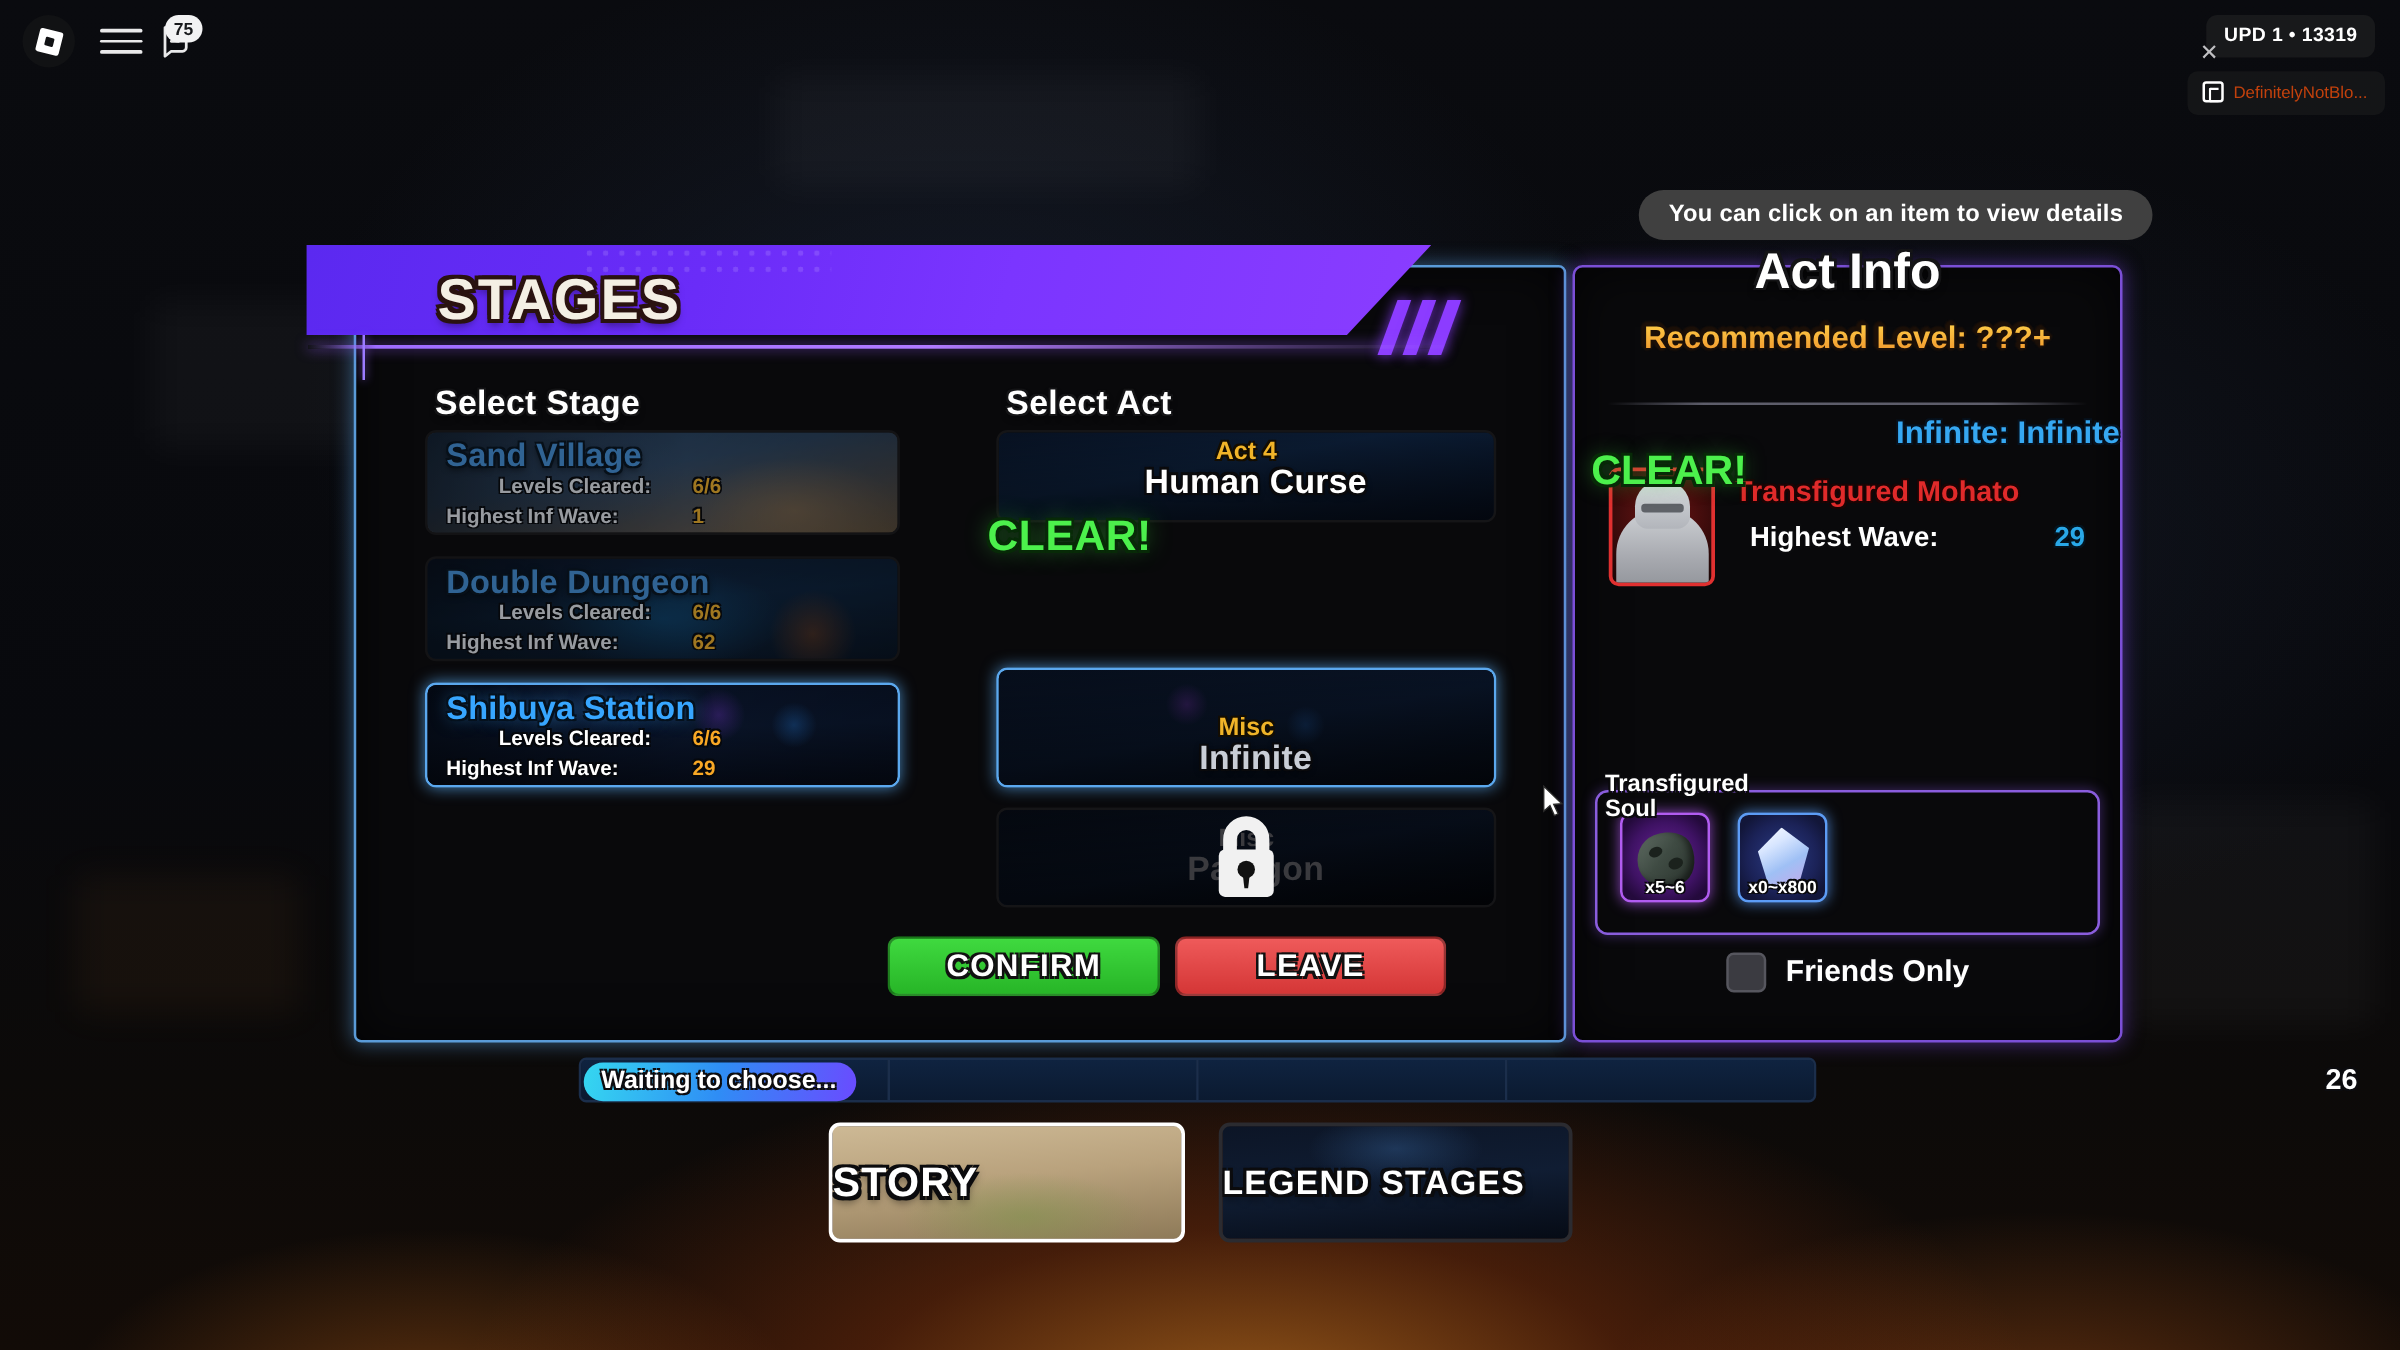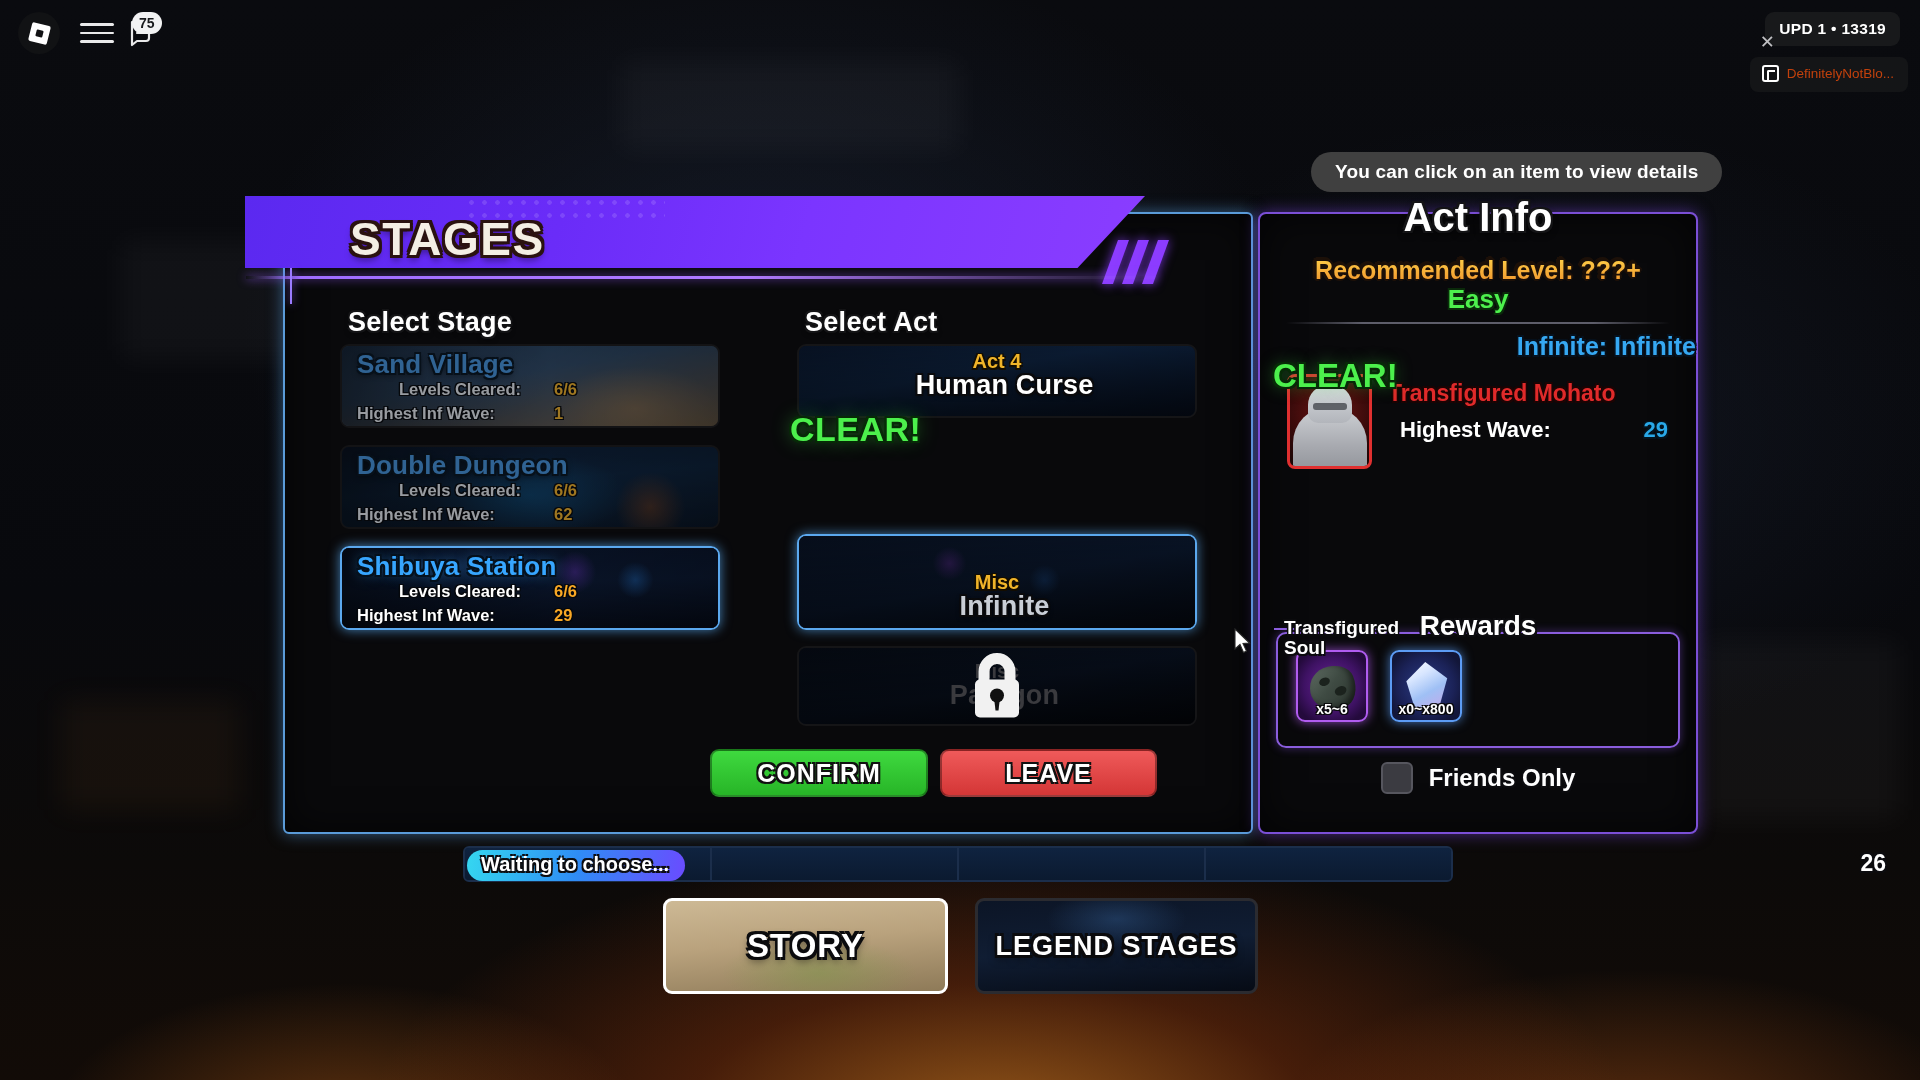--- a/index.html
+++ b/index.html
@@ -427,21 +427,21 @@
   }
   #status-count {
     position:absolute; right:34px; top:850px; z-index:22;
     font-size:23px; font-weight:800; color:#ffffff;
     text-shadow:-1.7px -1.7px 0 #0c0c0f,1.7px -1.7px 0 #0c0c0f,-1.7px 1.7px 0 #0c0c0f,1.7px 1.7px 0 #0c0c0f;
   }
 
   
   .bottom-tab {
     position:absolute; top:898px; height:96px; border-radius:9px; overflow:hidden;
-    display:flex; align-items:center; justify-content:center; cursor:pointer; z-index:20;
+    display:flex; align-items:center; cursor:pointer; z-index:20;
   }
   #tab-story {
     left:663px; width:285px;
     border:3px solid #ffffff;
     background:
       radial-gradient(ellipse 140px 50px at 55% 80%, rgba(120,150,70,.45), transparent 70%),
       linear-gradient(175deg,#cdb995 0%, #b9a27d 45%, #8e7a58 100%);
   }
   #tab-legend {
     left:975px; width:283px;
@@ -580,35 +580,33 @@
       <path d="M28 50 h6 l-1.5 13 h-3 z" fill="#111"></path>
     </svg>
   </div>
 
   <div class="act-btn" id="btn-confirm">CONFIRM</div>
   <div class="act-btn" id="btn-leave">LEAVE</div>
 </div>
 
 <div id="info-panel">
   <div id="rec-level">Recommended Level: ???+</div>
-  <div id="difficulty">Easy</div>
   <div id="info-div"></div>
   <div id="act-subtitle">Infinite: Infinite</div>
 
   <div id="boss-thumb">
     <span class="body"></span>
     <span class="head"></span>
     <span class="grin"></span>
   </div>
   <div id="boss-clear">CLEAR!</div>
   <div id="boss-name">Transfigured Mohato</div>
   <div id="hw-label">Highest Wave:</div>
   <div id="hw-value">29</div>
 
-  <div id="rewards-title">Rewards</div>
   <div id="rewards-box"></div>
 
   <div class="reward-slot" id="reward-1">
     <span class="soul-rock"></span>
     <span class="qty">x5~6</span>
   </div>
   <div class="reward-slot" id="reward-2">
     <span class="gem"></span>
     <span class="qty">x0~x800</span>
   </div>

